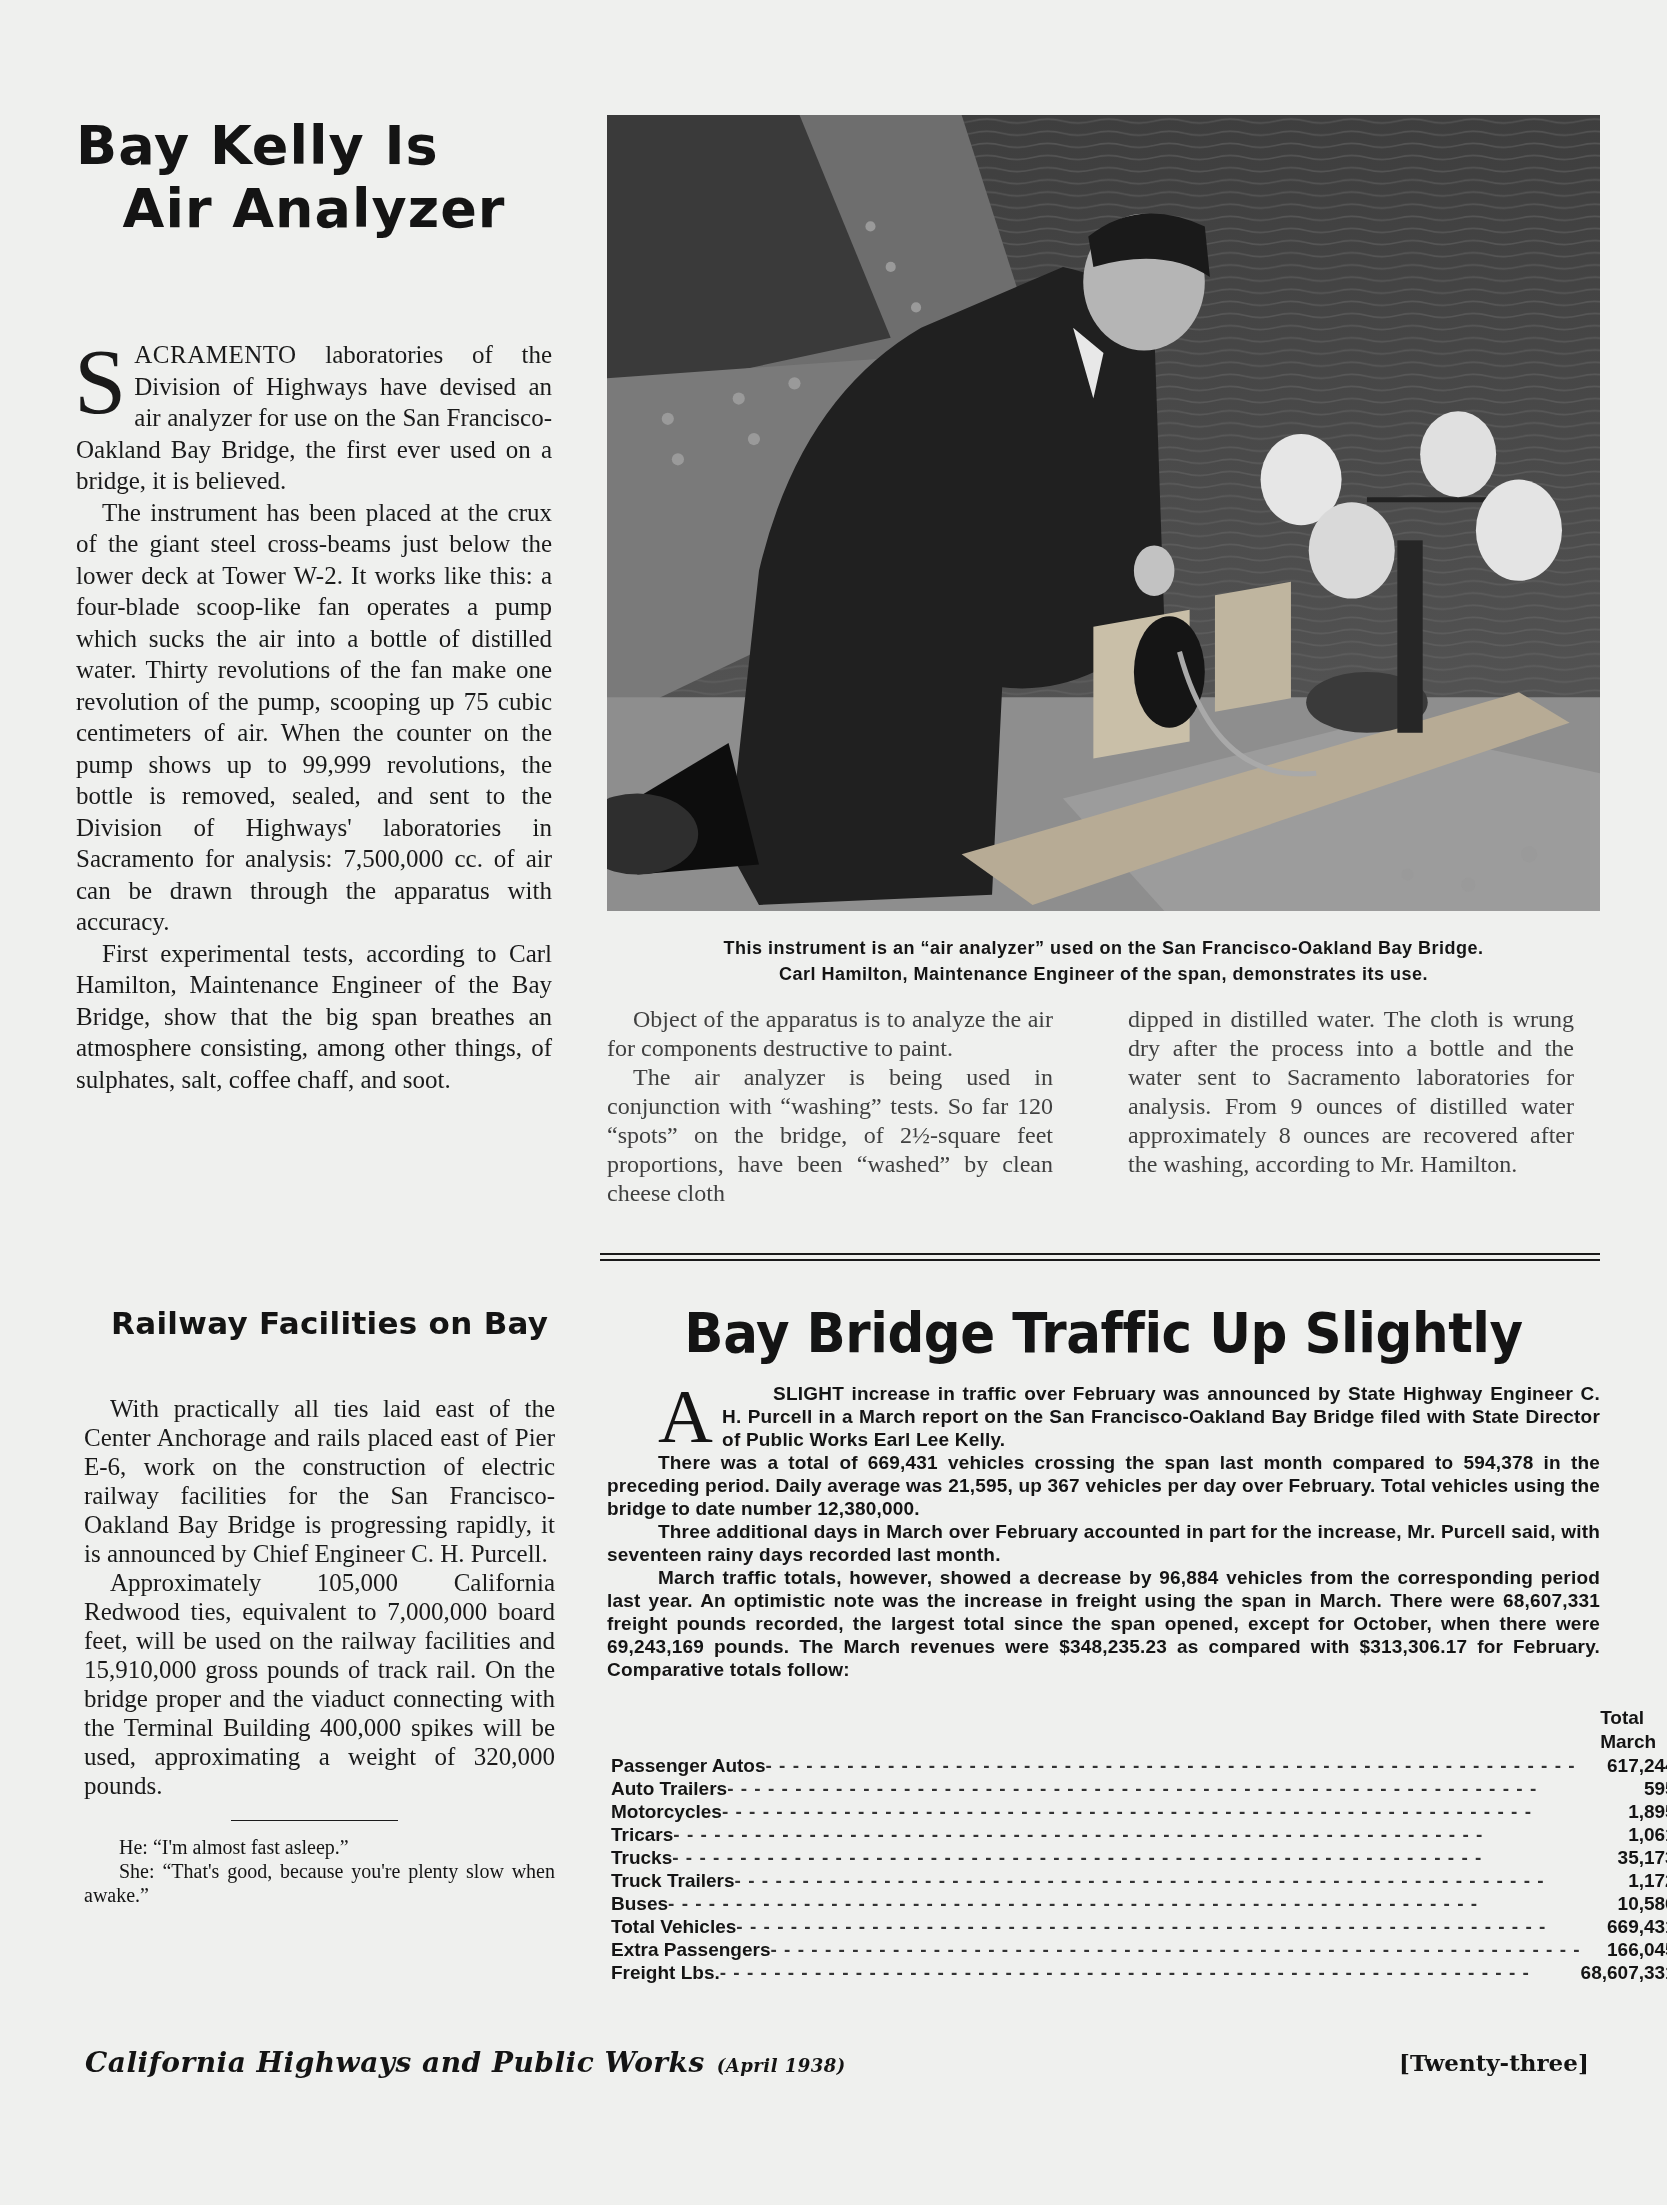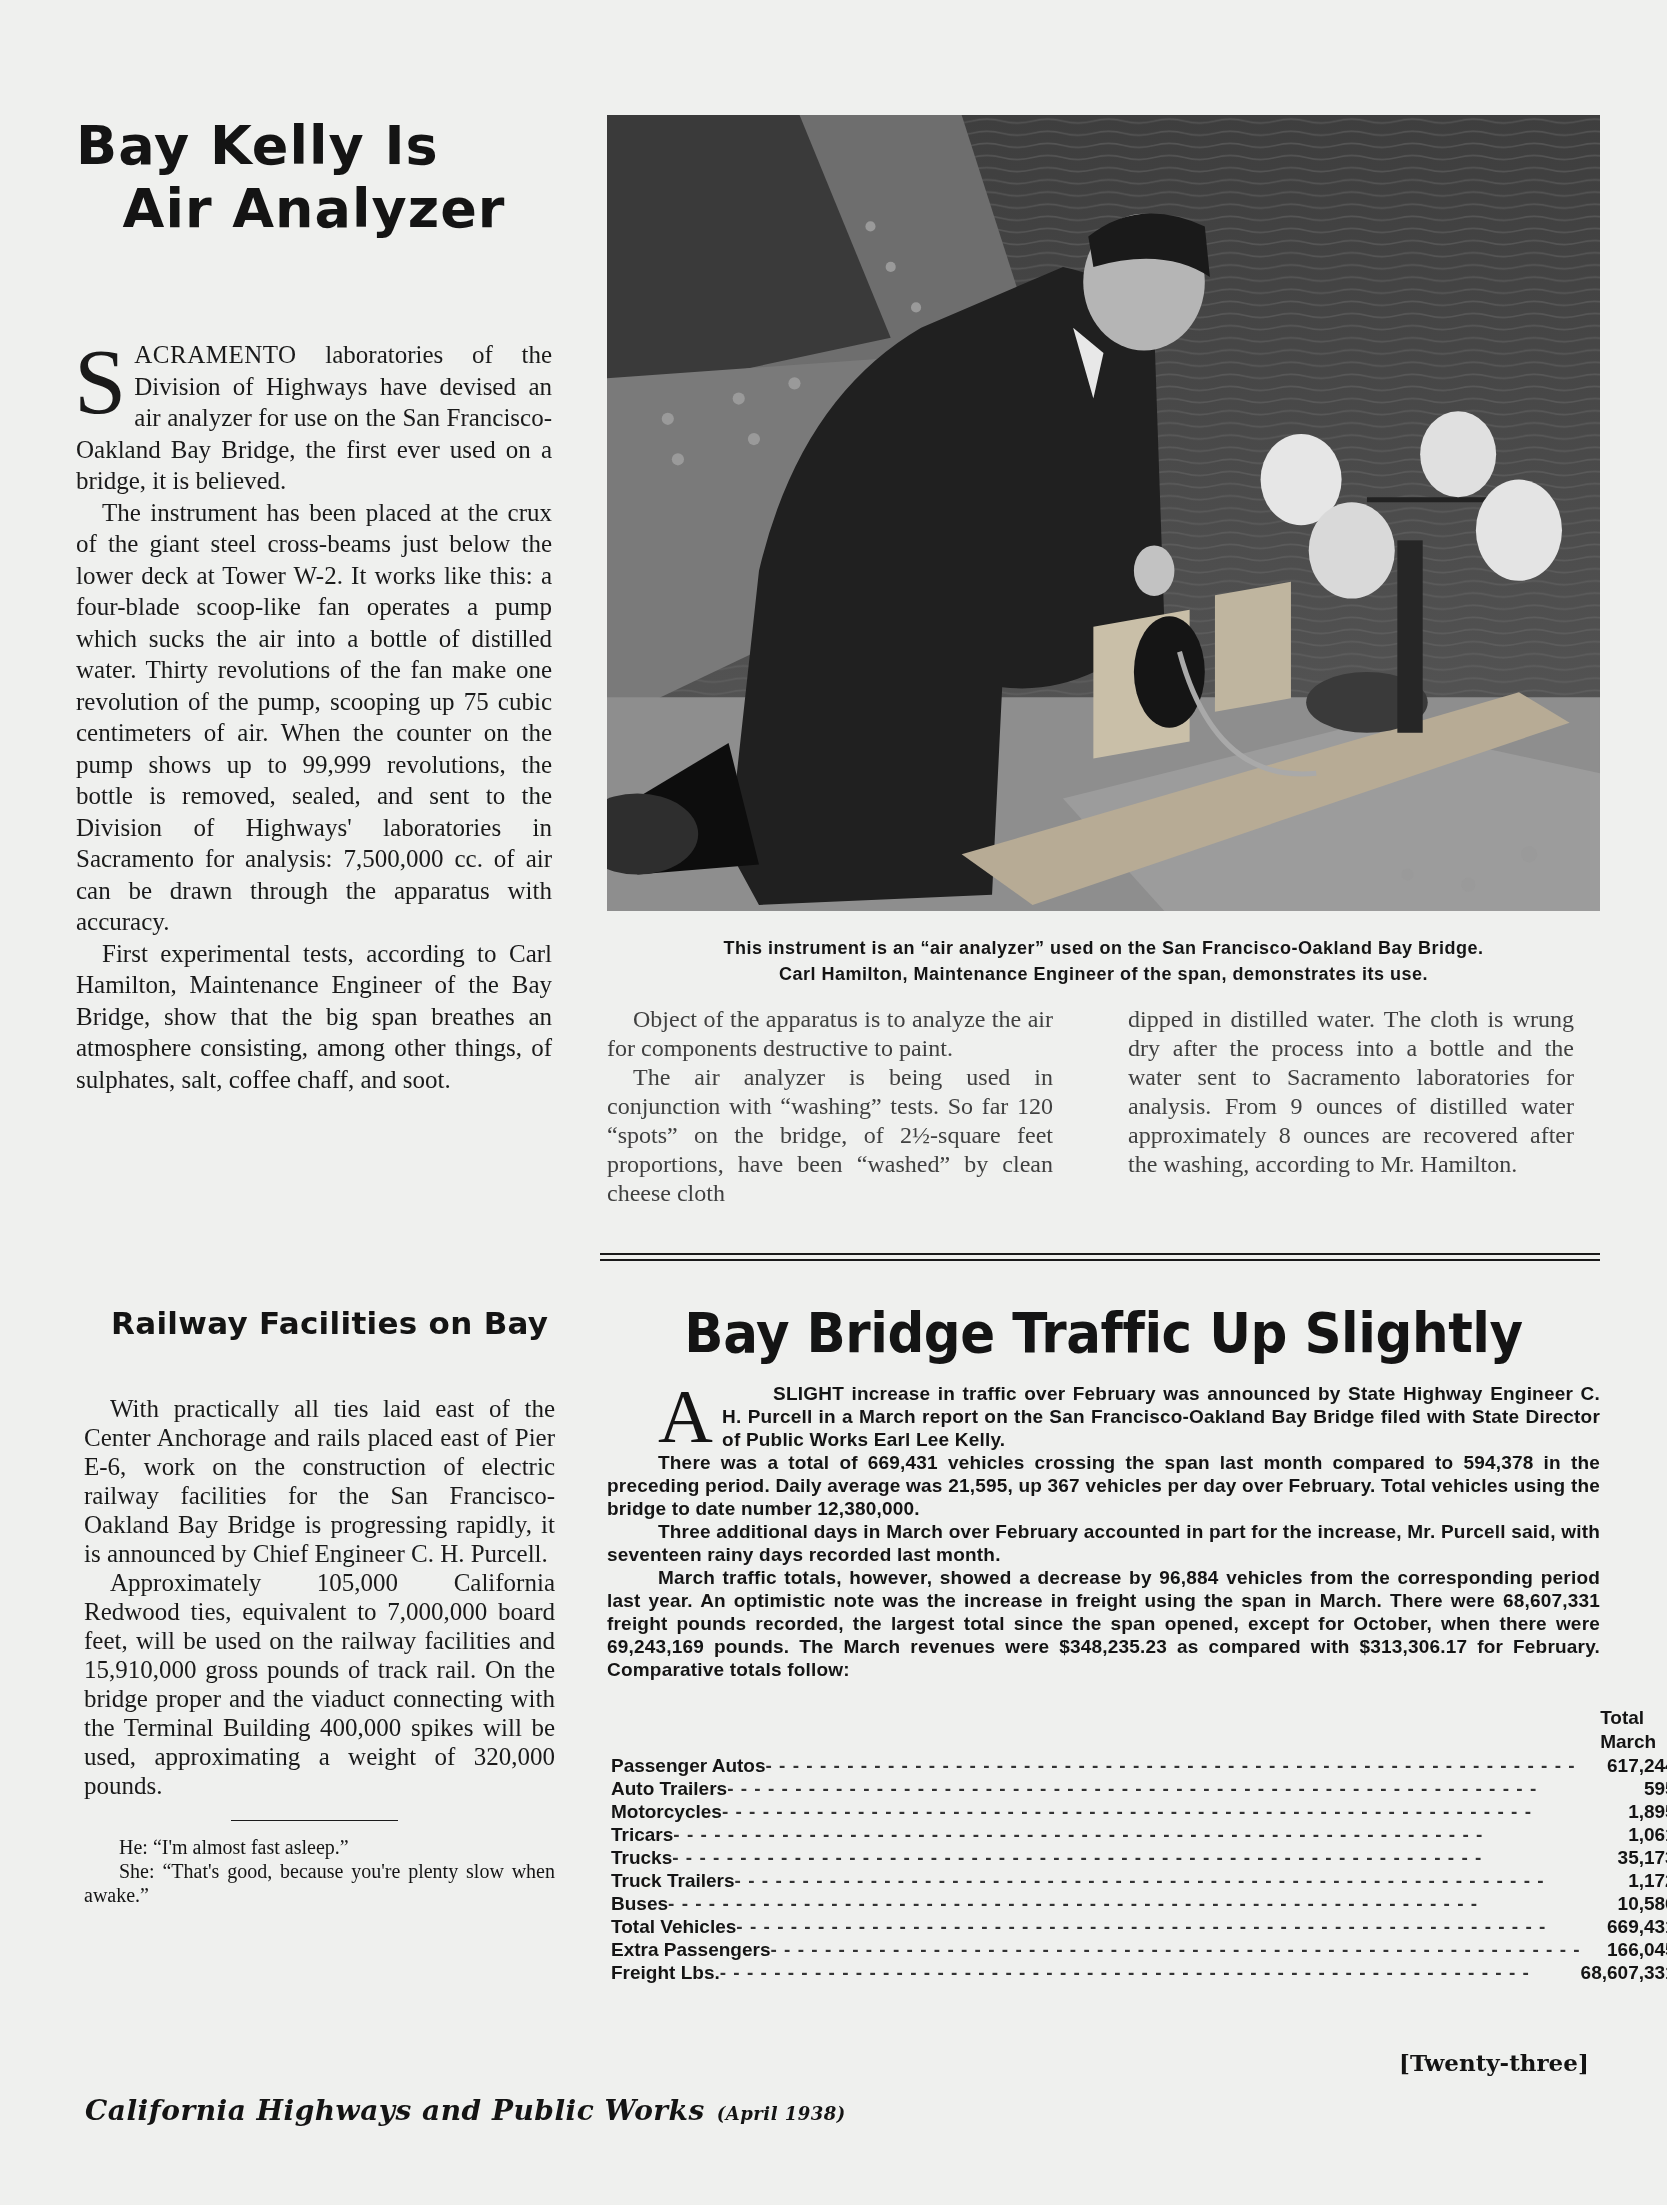--- a/index.html
+++ b/index.html
@@ -118,21 +118,21 @@
   #traffic-table td.num { text-align: right; }
   .leader {
     display: inline-block; color: #333; letter-spacing: 1px; font-weight: bold;
   }
   .th-wrap { display: inline-block; text-align: left; }
 
   
   #footer-title {
     position: absolute; left: 85px; top: 2046px;
     font-family: "DejaVu Serif", serif; font-style: italic; font-weight: bold;
-    font-size: 28px; letter-spacing: 0.5px; margin-top: 48px;
+    font-size: 28px; letter-spacing: 0.5px;
   }
   #footer-date {
     font-size: 18px; margin-left: 12px; font-weight: bold; font-style: italic;
   }
   #page-number {
     position: absolute; left: 1399px; top: 2049px;
     font-family: "DejaVu Serif", serif; font-weight: bold; font-size: 23px;
   }
 </style>
 </head>

